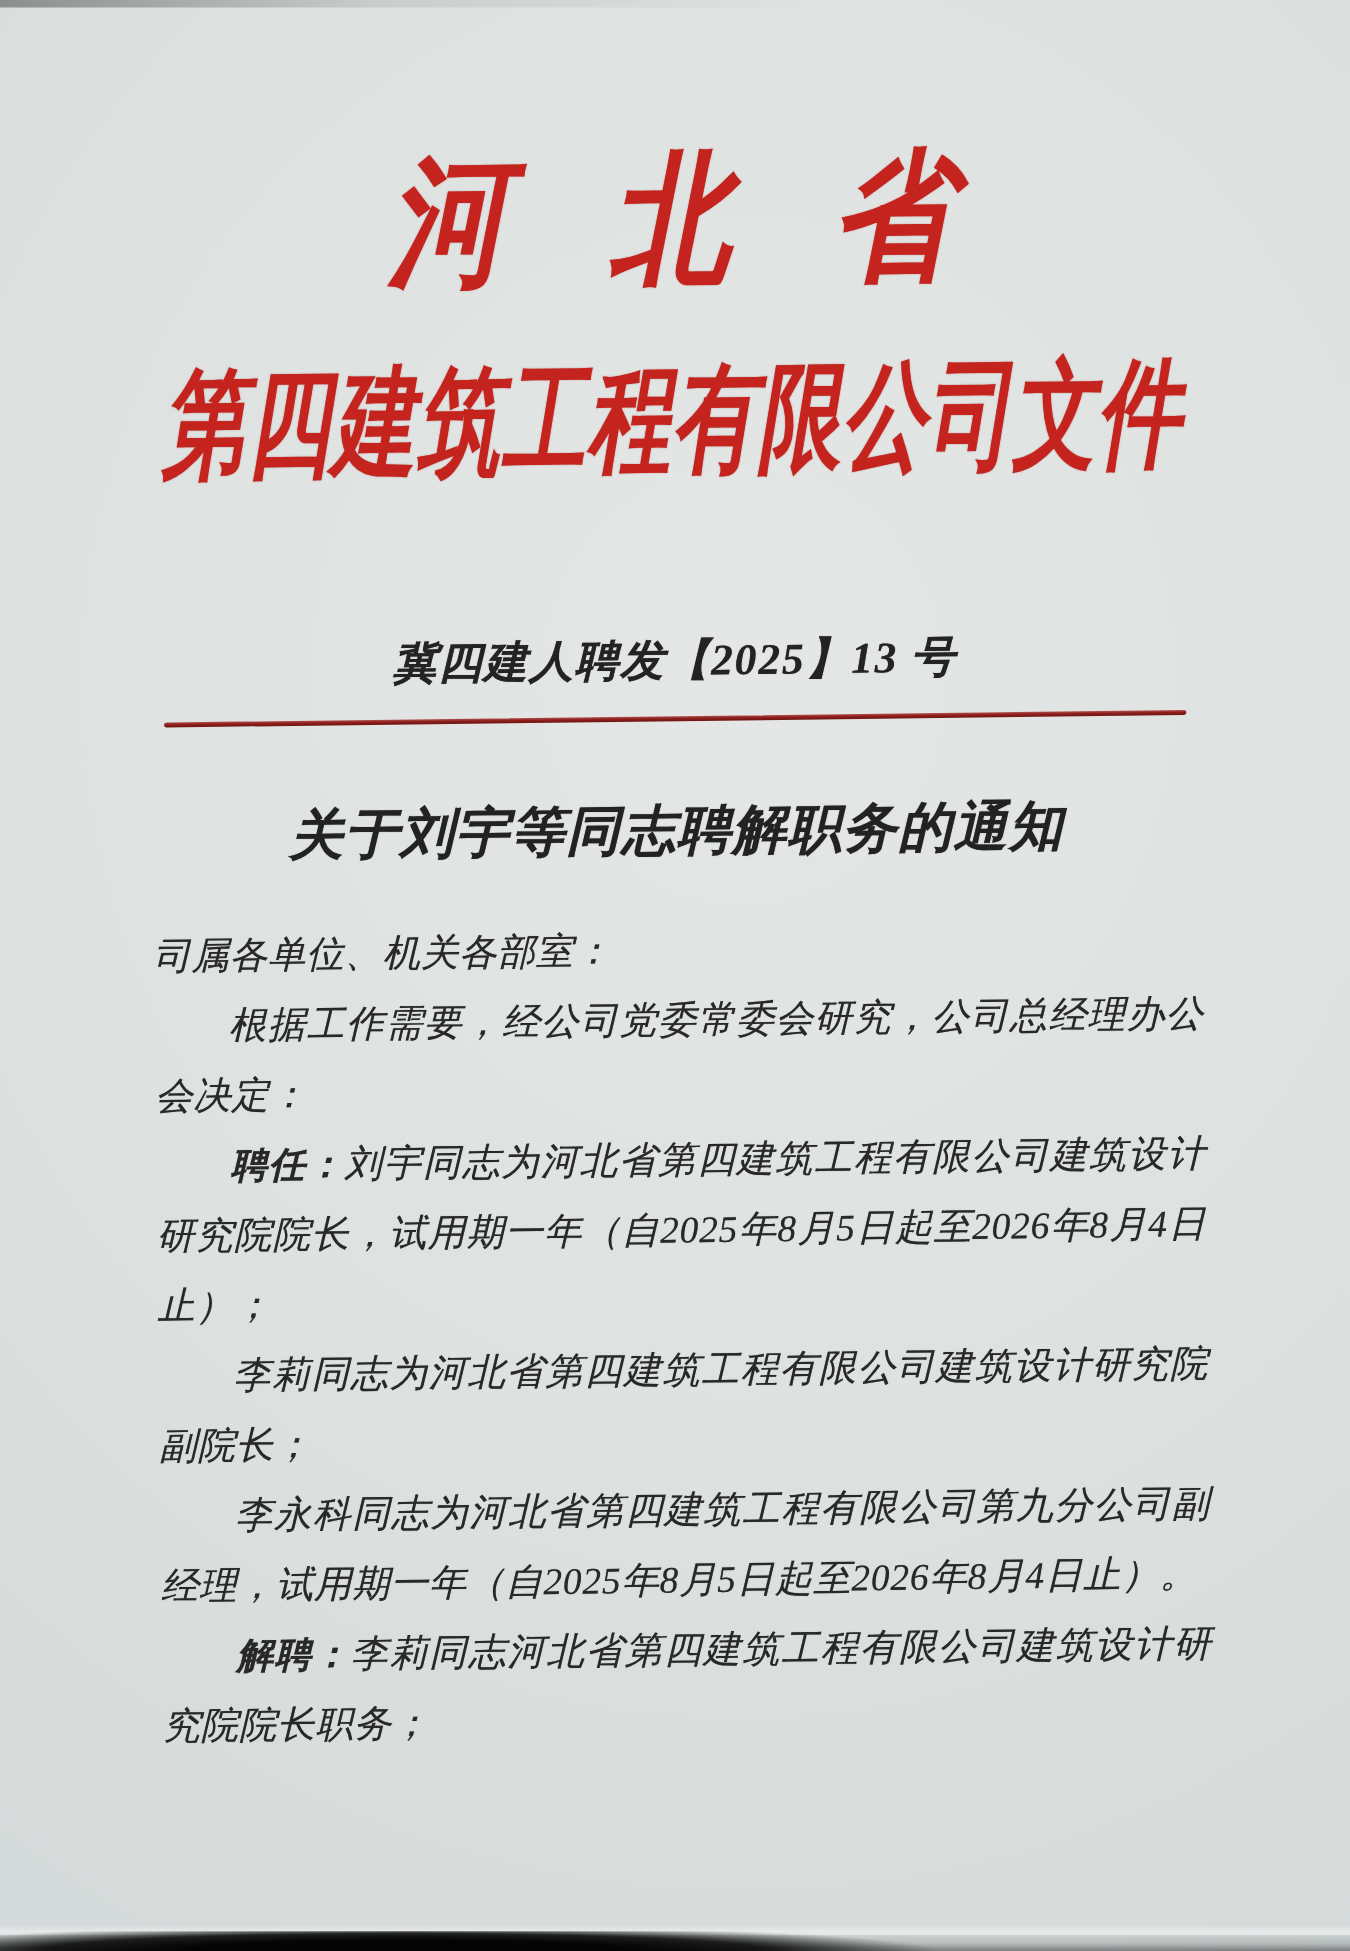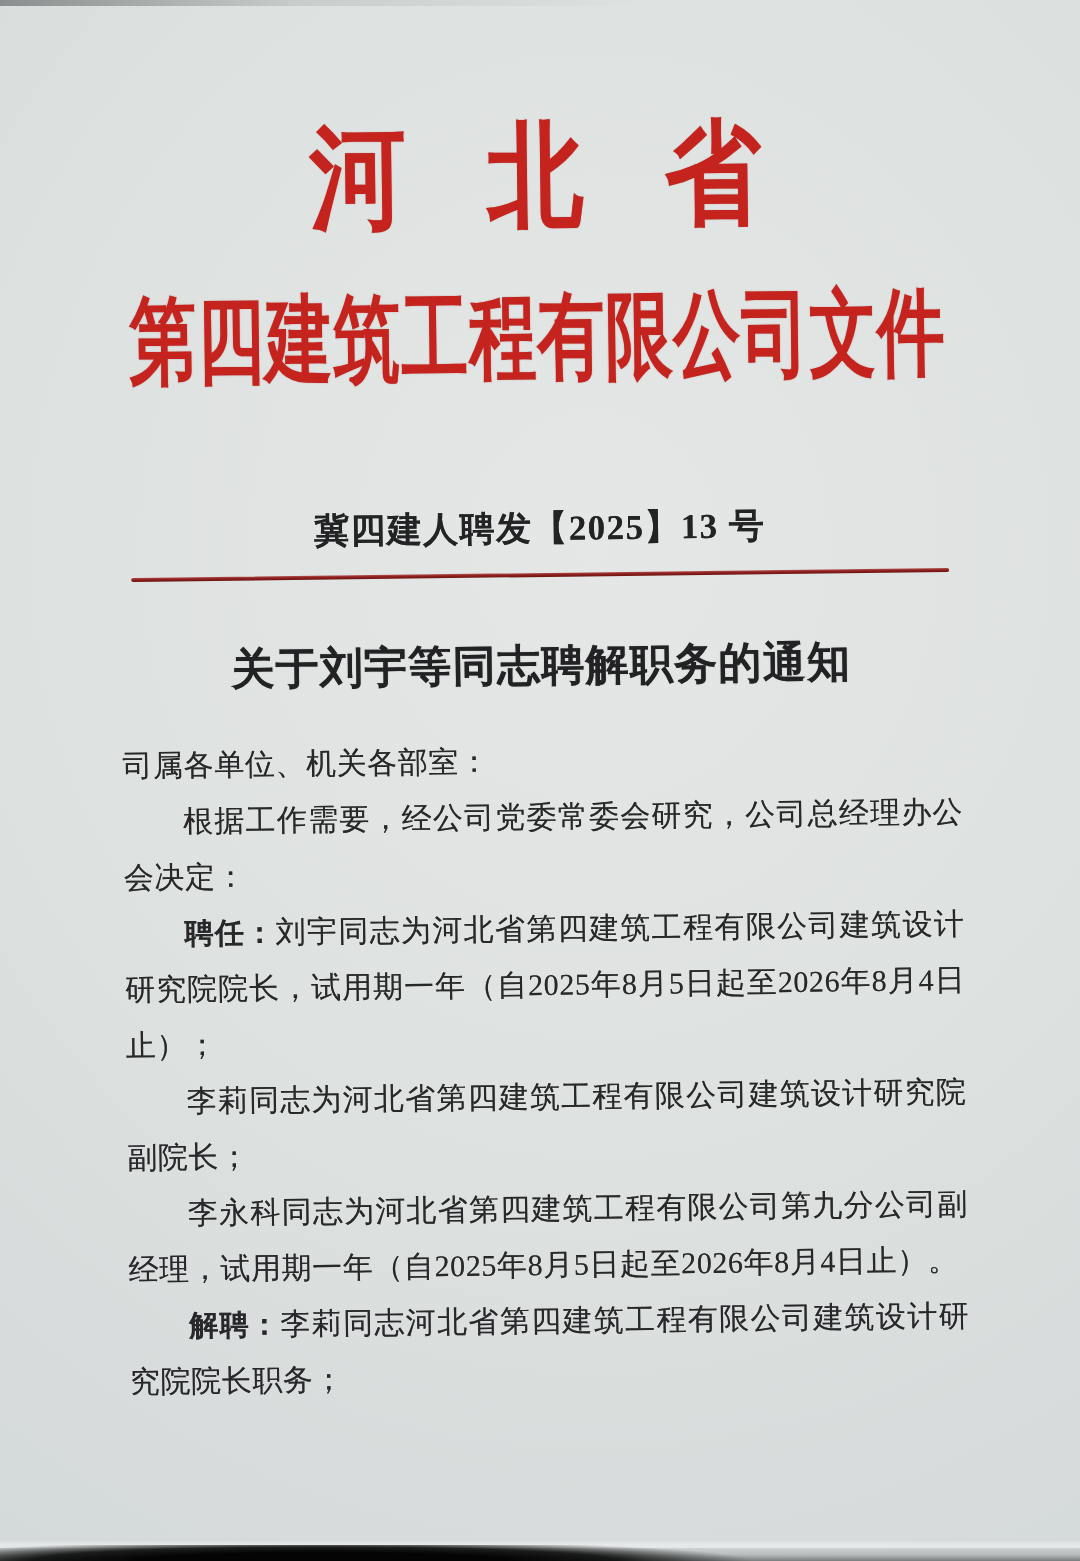--- a/index.html
+++ b/index.html
@@ -4,20 +4,21 @@
 <style>
   html, body { margin: 0; padding: 0; background: #111; }
   .photo {
     position: relative;
     width: 1080px;
     height: 1561px;
     overflow: hidden;
     background:
       radial-gradient(120% 90% at 55% 35%, #e4e7e6 0%, #dde1e0 45%, #d5dada 80%, #cfd4d4 100%);
     font-family: "Liberation Serif", "DejaVu Serif", serif;
+    font-style: italic;
   }
   .top-photo-edge {
     position: absolute; top: 0; left: 0; width: 100%; height: 6px;
     background: linear-gradient(to right, rgba(40,45,45,0.45), rgba(110,118,118,0.18) 28%, rgba(0,0,0,0) 60%);
   }
   .content {
     position: relative;
     transform: rotate(-0.7deg);
     transform-origin: 50% 40%;
     padding-top: 120px;

